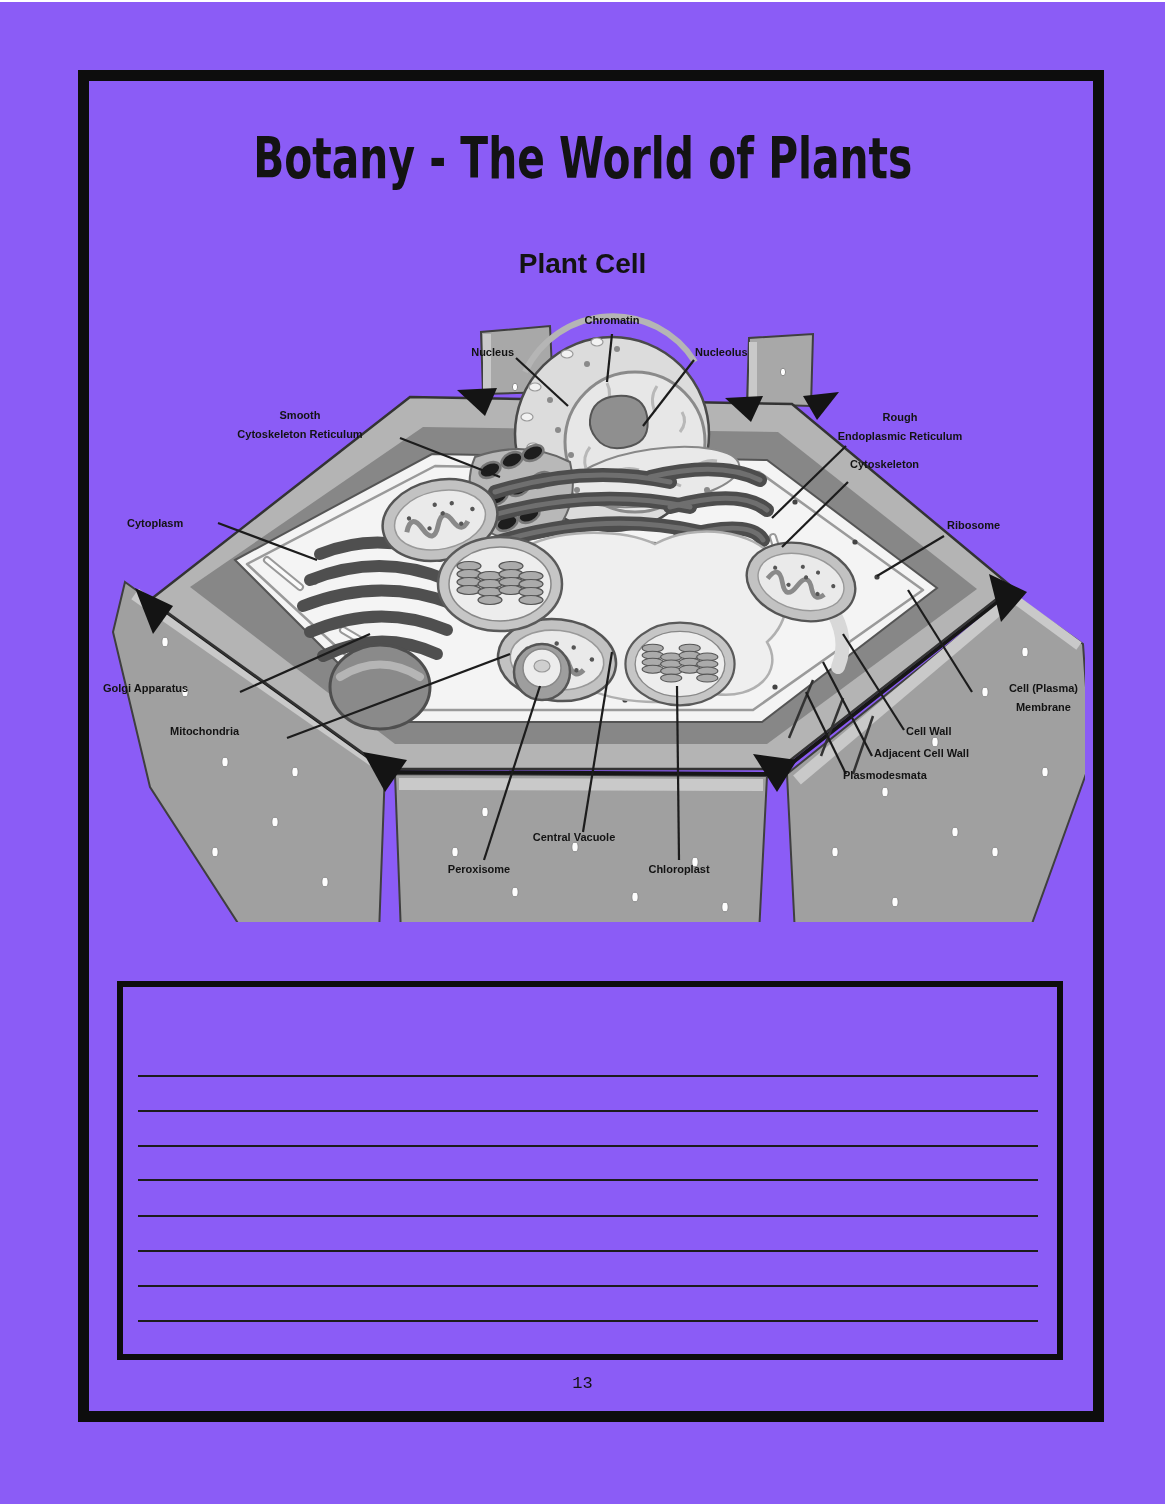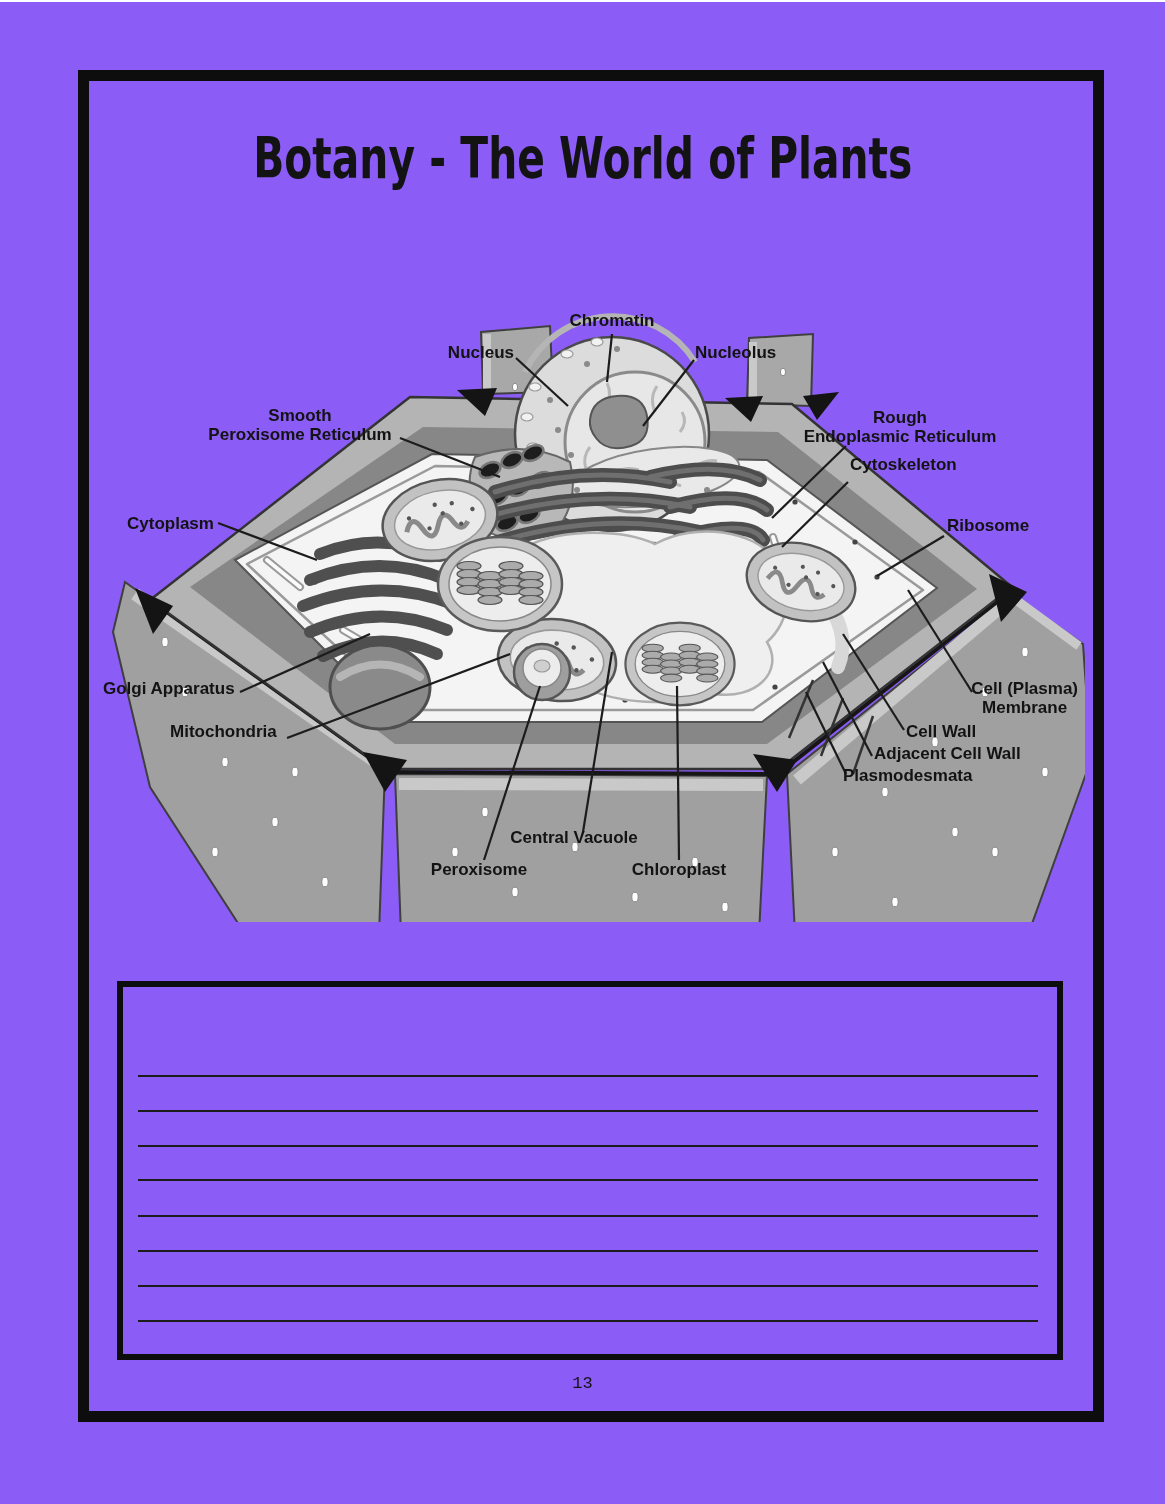--- a/index.html
+++ b/index.html
@@ -6,21 +6,21 @@
   .page{position:relative;width:1165px;height:1504px;background:#8b5cf6;margin:2px auto;overflow:hidden;
         font-family:"Liberation Sans",sans-serif;color:#131313;}
   .page-border{position:absolute;left:78px;top:68px;width:1026px;height:1352px;
         border:11px solid #0d0d0d;box-sizing:border-box;}
   .main-title{position:absolute;left:0;top:128px;width:1165px;text-align:center;
         font-family:"DejaVu Sans",sans-serif;font-weight:bold;font-size:48px;letter-spacing:0px;}
   .main-title span{display:inline-block;transform:scale(0.85,1.18);transform-origin:center;}
   .diagram-title{position:absolute;left:0;top:246px;width:1165px;text-align:center;
         font-weight:bold;font-size:28px;letter-spacing:0px;}
   .cell-svg{position:absolute;left:95px;top:290px;width:990px;height:630px;}
-  .dlabel{position:absolute;font-weight:bold;font-size:17px;line-height:19px;
+  .dlabel{position:absolute;font-weight:bold;font-size:11px;line-height:19px;
         white-space:pre-line;color:#131313;}
   .lbl-chromatin{left:612px;top:309px;transform:translateX(-50%);}
   .lbl-nucleus{right:651px;top:341px;}
   .lbl-nucleolus{left:695px;top:341px;}
   .lbl-smooth-er{left:300px;top:404px;transform:translateX(-50%);text-align:center;}
   .lbl-rough-er{left:900px;top:406px;transform:translateX(-50%);text-align:center;}
   .lbl-cytoskeleton{left:850px;top:453px;}
   .lbl-cytoplasm{left:127px;top:512px;}
   .lbl-ribosome{left:947px;top:514px;}
   .lbl-golgi{left:103px;top:677px;}
@@ -45,20 +45,21 @@
 </head>
 <body>
 
 <div class="page">
   <div class="page-border"></div>
 
   <div class="main-title">
     <span>Botany - The World of Plants</span>
   </div>
 
+  <div class="diagram-title">Plant Cell</div>
 
   <svg class="cell-svg" viewBox="0 0 990 630">
     <defs>
       <g id="mito">
         <ellipse rx="58" ry="40" fill="#c2c2c2" stroke="#555" stroke-width="2.5"></ellipse>
         <ellipse rx="46" ry="29" fill="#eaeaea" stroke="#999" stroke-width="1.5"></ellipse>
         <path d="M -35,5 q 8,-18 16,0 q 8,18 16,0 q 8,-18 16,0 q 6,12 14,2" fill="none" stroke="#8a8a8a" stroke-width="5"></path>
         <g fill="#555">
           <circle cx="-30" cy="-8" r="2.2"></circle>
             <circle cx="-12" cy="6" r="2.2"></circle>
@@ -305,21 +306,21 @@
       <path d="M 488,540 L 517,360"></path>
       <path d="M 389,568 L 445,394"></path>
       <path d="M 584,568 L 582,394"></path>
     </g>
   </svg>
 
   <div class="dlabel lbl-chromatin">Chromatin</div>
   <div class="dlabel lbl-nucleus">Nucleus</div>
   <div class="dlabel lbl-nucleolus">Nucleolus</div>
   <div class="dlabel lbl-smooth-er">Smooth
-Peroxisome Reticulum</div>
+Cytoskeleton Reticulum</div>
   <div class="dlabel lbl-rough-er">Rough
 Endoplasmic Reticulum</div>
   <div class="dlabel lbl-cytoskeleton">Cytoskeleton</div>
   <div class="dlabel lbl-cytoplasm">Cytoplasm</div>
   <div class="dlabel lbl-ribosome">Ribosome</div>
   <div class="dlabel lbl-golgi">Golgi Apparatus</div>
   <div class="dlabel lbl-mitochondria">Mitochondria</div>
   <div class="dlabel lbl-membrane">Cell (Plasma)
 Membrane</div>
   <div class="dlabel lbl-cell-wall">Cell Wall</div>

